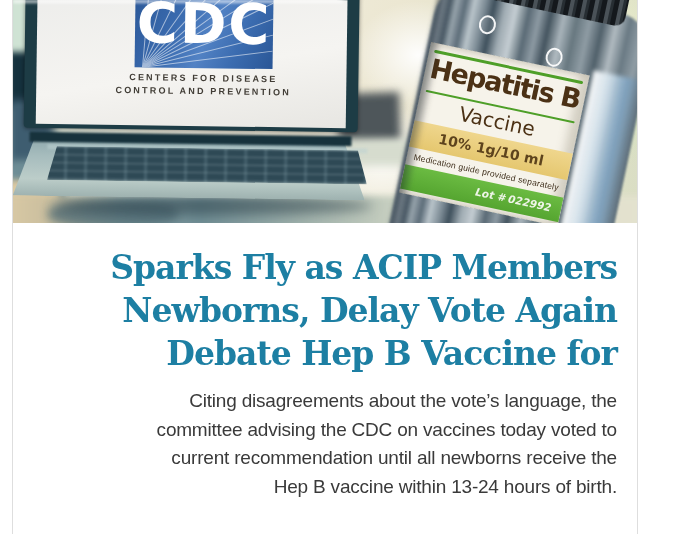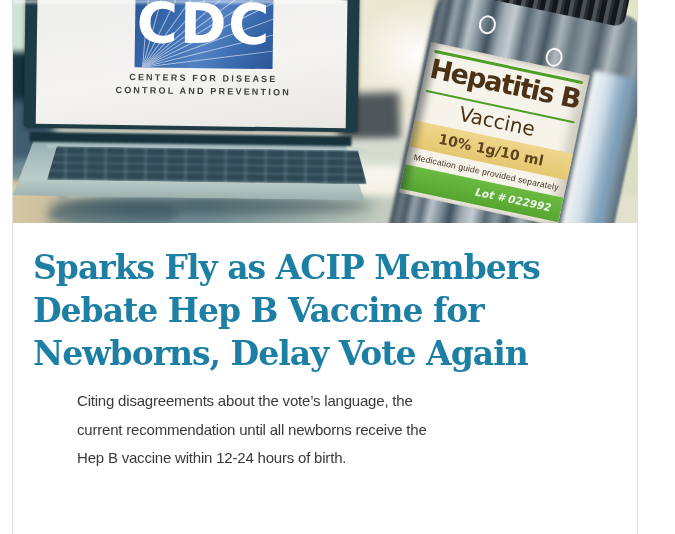--- a/index.html
+++ b/index.html
@@ -98,30 +98,30 @@
   .label-note{margin-top:1px;text-align:center;font-size:8.5px;line-height:17px;letter-spacing:.2px;color:#3f2f1c;}
   .green-band{height:25px;background:linear-gradient(180deg,#6bbb42,var(--label-green-band,#55a530));
     text-align:right;padding-right:10px;box-sizing:border-box;
     font-family:"DejaVu Sans",sans-serif;font-style:italic;font-weight:700;font-size:10.5px;line-height:25px;color:#eef5e8;}
   .glass-shine{left:168px;top:112px;width:50px;height:165px;
     background:linear-gradient(90deg,rgba(255,255,255,.95) 0%,rgba(205,223,236,.85) 40%,rgba(125,165,198,.8) 70%,rgba(90,110,125,.45) 100%);
     filter:blur(2px);}
   .glass-edge-left{left:0;top:55px;width:14px;height:280px;
     background:linear-gradient(90deg,rgba(20,30,40,.55),rgba(20,30,40,0));filter:blur(2px);}
   
-  .content{padding:0 20px;}
+  .content{padding:0 20px;text-align:right;}
   .headline{
     margin:23px 0 0 0;cursor:pointer;
     font-family:"DejaVu Serif",serif;font-weight:700;font-size:33px;line-height:43px;letter-spacing:-1px;
     color:var(--headline-color,#1d7fa3);
   }
   .headline span{display:block;white-space:nowrap;}
   .summary{
     margin-top:12px;
-    font-size:15px;line-height:28.5px;letter-spacing:-.2px;color:var(--body-text-color,#3a3a3a);margin-left:44px;
+    font-size:19px;line-height:28.5px;letter-spacing:-.2px;color:var(--body-text-color,#3a3a3a);margin-left:44px;
   }
   .summary span{display:block;white-space:nowrap;}
 </style>
 </head>
 <body>
 
 <div class="card">
 
   <div class="hero">
     <div class="bg-base"></div>
@@ -188,23 +188,24 @@
       <div class="glass-shine"></div>
       <div class="glass-edge-left"></div>
     </div>
 
     <div class="top-glare"></div>
   </div>
 
   <div class="content">
     <h2 class="headline">
       <span>Sparks Fly as ACIP Members</span>
+      <span>Newborns, Delay Vote Again</span>
       <span>Debate Hep B Vaccine for</span>
-      <span>Newborns, Delay Vote Again</span>
     </h2>
     <div class="summary">
       <span>Citing disagreements about the vote’s language, the</span>
+      <span>committee advising the CDC on vaccines today voted to</span>
       <span>current recommendation until all newborns receive the</span>
-      <span>Hep B vaccine within 12-24 hours of birth.</span>
+      <span>Hep B vaccine within 13-24 hours of birth.</span>
     </div>
   </div>
 
 </div>
 
 </body></html>

